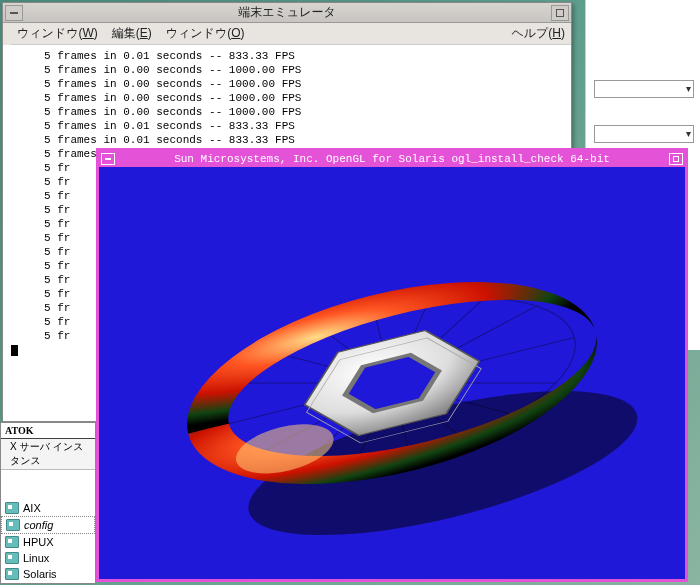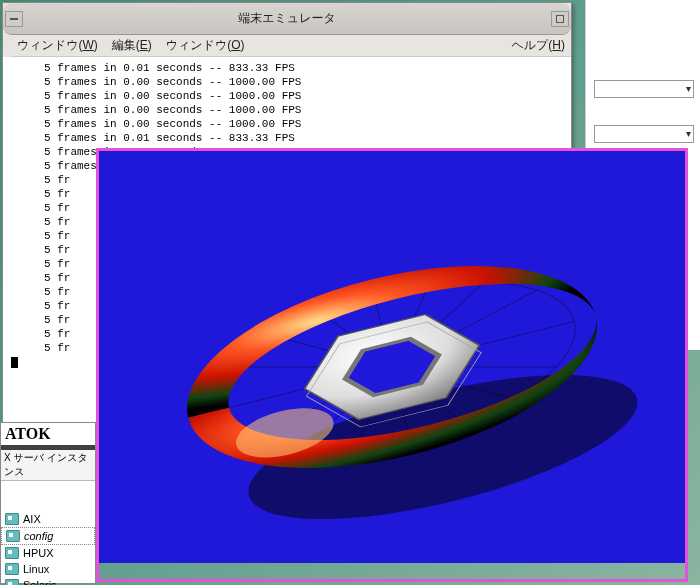--- a/index.html
+++ b/index.html
@@ -23,23 +23,23 @@
   .right-panel .c1 { top: 80px; }
   .right-panel .c2 { top: 125px; }
 
   
   .term-window {
     position: absolute; left: 2px; top: 2px; width: 570px; height: 420px;
     background: #e8e4e0; border: 1px solid #888;
     box-shadow: 2px 2px 4px rgba(0,0,0,0.3);
   }
   .term-titlebar {
-    height: 32px; background: linear-gradient(#d8d4d0,#c8c4c0);
+    height: 20px; background: linear-gradient(#d8d4d0,#c8c4c0);
     display: flex; align-items: center; border-bottom: 1px solid #999;
-    font-size: 12px; color: #222; border-radius: 9px;
+    font-size: 12px; color: #222;
   }
   .tb-left, .tb-right {
     width: 18px; height: 16px; background: #d0ccc8; border: 1px solid #999;
     margin: 0 2px; display: flex; align-items: center; justify-content: center;
   }
   .tb-dash { width: 8px; height: 2px; background: #555; }
   .tb-box { width: 8px; height: 8px; border: 1px solid #555; }
   .tb-title { flex: 1; text-align: center; }
   .term-menubar {
     height: 22px; background: #e8e4e0; display: flex; align-items: center;
@@ -56,25 +56,25 @@
   }
   .cursor { display:inline-block; width:7px; height:11px; background:#000; vertical-align: text-bottom;}
 
   
   .atok-panel {
     position: absolute; left: 0; top: 422px; width: 96px; height: 162px;
     background: #fff; border: 1px solid #888;
     font-size: 11px;
   }
   .atok-title {
-    font-weight: bold; font-size: 16px; padding: 2px 4px;
-    border-bottom: 5px solid #404040; font-family: serif;
+    font-weight: bold; font-size: 10px; padding: 2px 4px;
+    border-bottom: 1px solid #404040; font-family: serif;
   }
   .atok-sub {
-    font-size: 10px; padding: 1px 3px; border-bottom: 1px solid #bbb;
+    font-size: 10px; padding: 1px 9px; border-bottom: 1px solid #bbb;
     background: #f4f4f4;
   }
   .atok-list { padding: 2px 0; margin-top: 28px; }
   .atok-item {
     display: flex; align-items: center; gap: 4px;
     padding: 2px 4px; cursor: default;
   }
   .atok-item.sel { background: #fff; border: 1px dotted #888; font-style: italic; }
   .os-icon {
     width: 14px; height: 12px; background: #6bb; border: 1px solid #488;
@@ -178,20 +178,29 @@
         <span>Linux</span>
       </div>
       <div class="atok-item">
         <span class="os-icon"></span>
         <span>Solaris</span>
       </div>
     </div>
 </div>
 
 <div class="ogl-window">
+  <div class="ogl-titlebar">
+    <div class="ogl-tb-left">
+        <span></span>
+      </div>
+    <div class="ogl-title">Sun Microsystems, Inc.  OpenGL for Solaris ogl_install_check 64-bit</div>
+    <div class="ogl-tb-right">
+        <span></span>
+      </div>
+  </div>
   <div class="ogl-body">
     <svg width="560" height="400" viewBox="0 0 560 400">
       <defs>
         <radialGradient id="torusG" cx="35%" cy="30%" r="70%">
           <stop offset="0%" stop-color="#ffdd88"></stop>
           <stop offset="30%" stop-color="#ff5522"></stop>
           <stop offset="60%" stop-color="#cc1100"></stop>
           <stop offset="85%" stop-color="#114411"></stop>
           <stop offset="100%" stop-color="#000000"></stop>
         </radialGradient>

